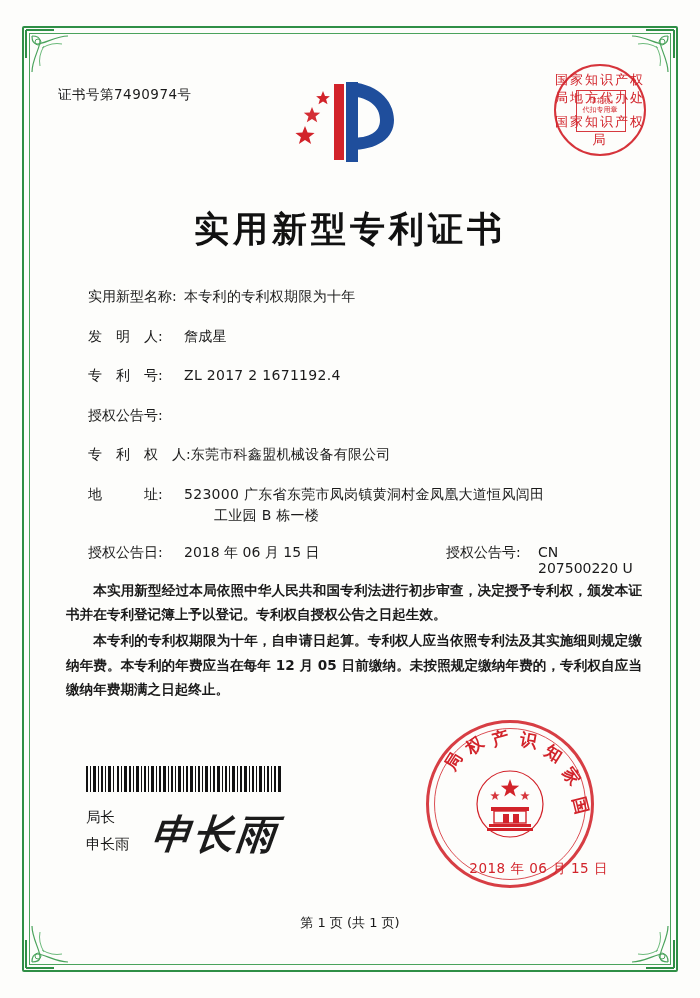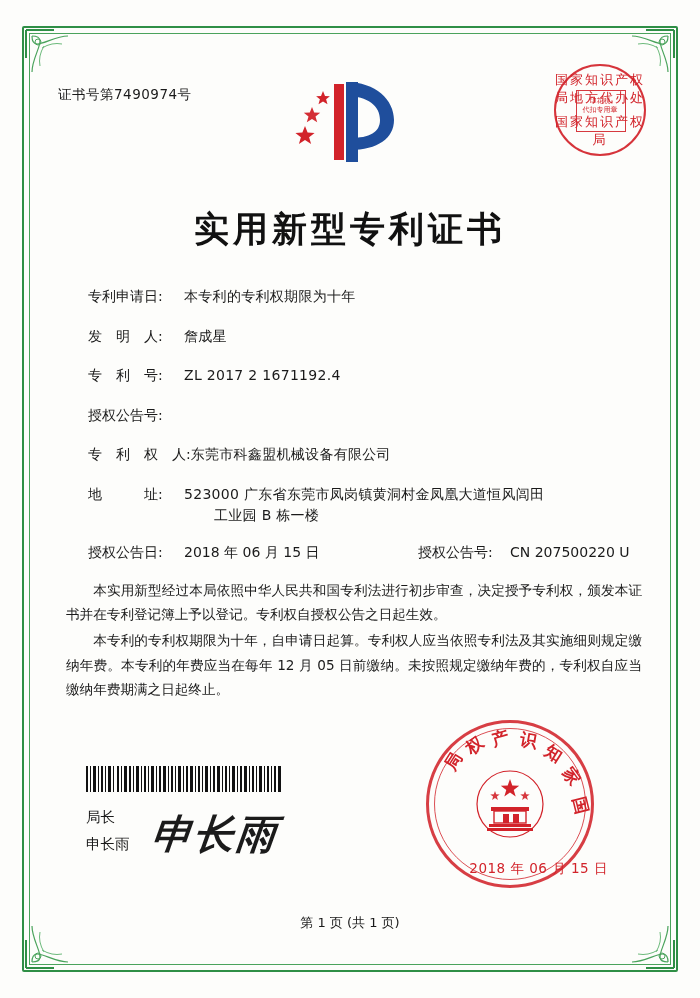--- a/index.html
+++ b/index.html
@@ -125,37 +125,38 @@
   .row .val {
     flex:1 1 auto;
     letter-spacing:.3px;
   }
   .addr-line2 { padding-left:30px; }
 
   .row-2col {
     display:flex;
     font-size:14px;
     margin-bottom:24px;
+    gap:28px;
   }
   .row-2col .col {
     display:flex;
   }
   .row-2col .col:first-child { flex:0 0 330px; }
   .row-2col .lbl { flex:0 0 96px; white-space:nowrap; }
   .row-2col .lbl2 { flex:0 0 92px; white-space:nowrap; }
 
   
   .paras {
     position:absolute;
     left:18px; right:10px; top:520px;
     font-size:13.6px;
     line-height:1.78;
     text-align:justify;
   }
-  .paras p { margin:0 0 2px 0; text-indent:2em; }
+  .paras p { margin:0 0 2px 0; text-indent:2em;font-weight:bold; }
 
   
   .barcode {
     position:absolute;
     left:38px; bottom:148px;
     width:196px; height:26px;
   }
   
   .sig-block {
     position:absolute;
@@ -299,21 +300,21 @@
         <div>代扣专用章</div>
       </div>
       <div class="arcword arc-bot">国家知识产权局</div>
     </div>
 
     <div class="main-title">实用新型专利证书</div>
 
     <div class="fields">
 
       <div class="row">
-        <div class="lbl">专利申请日:</div>
+        <div class="lbl">实用新型名称:</div>
         <div class="val">本专利的专利权期限为十年</div>
       </div>
 
       <div class="row">
         <div class="lbl">发　明　人:</div>
         <div class="val">詹成星</div>
       </div>
 
       <div class="row">
         <div class="lbl">专　利　号:</div>

